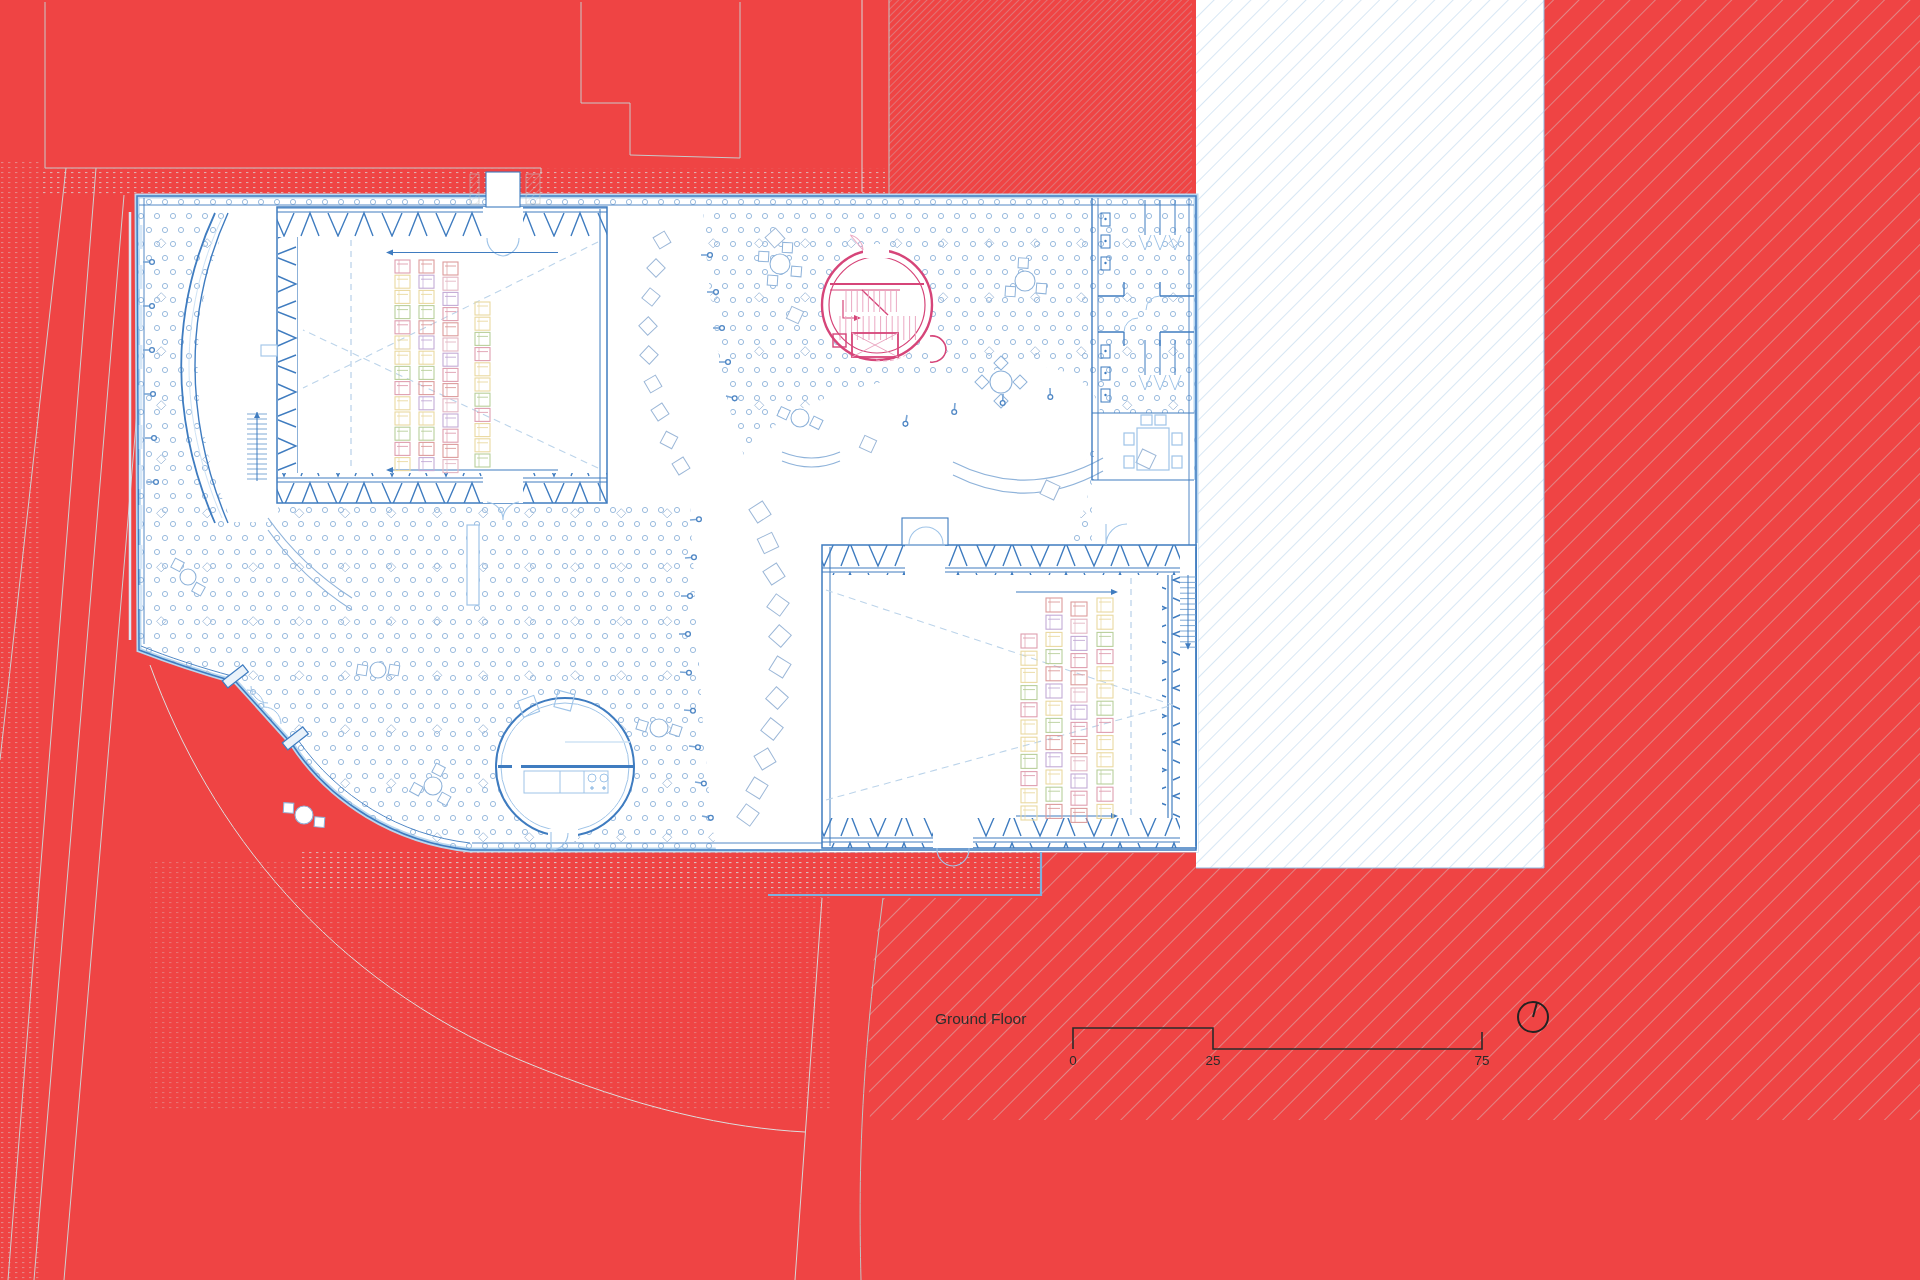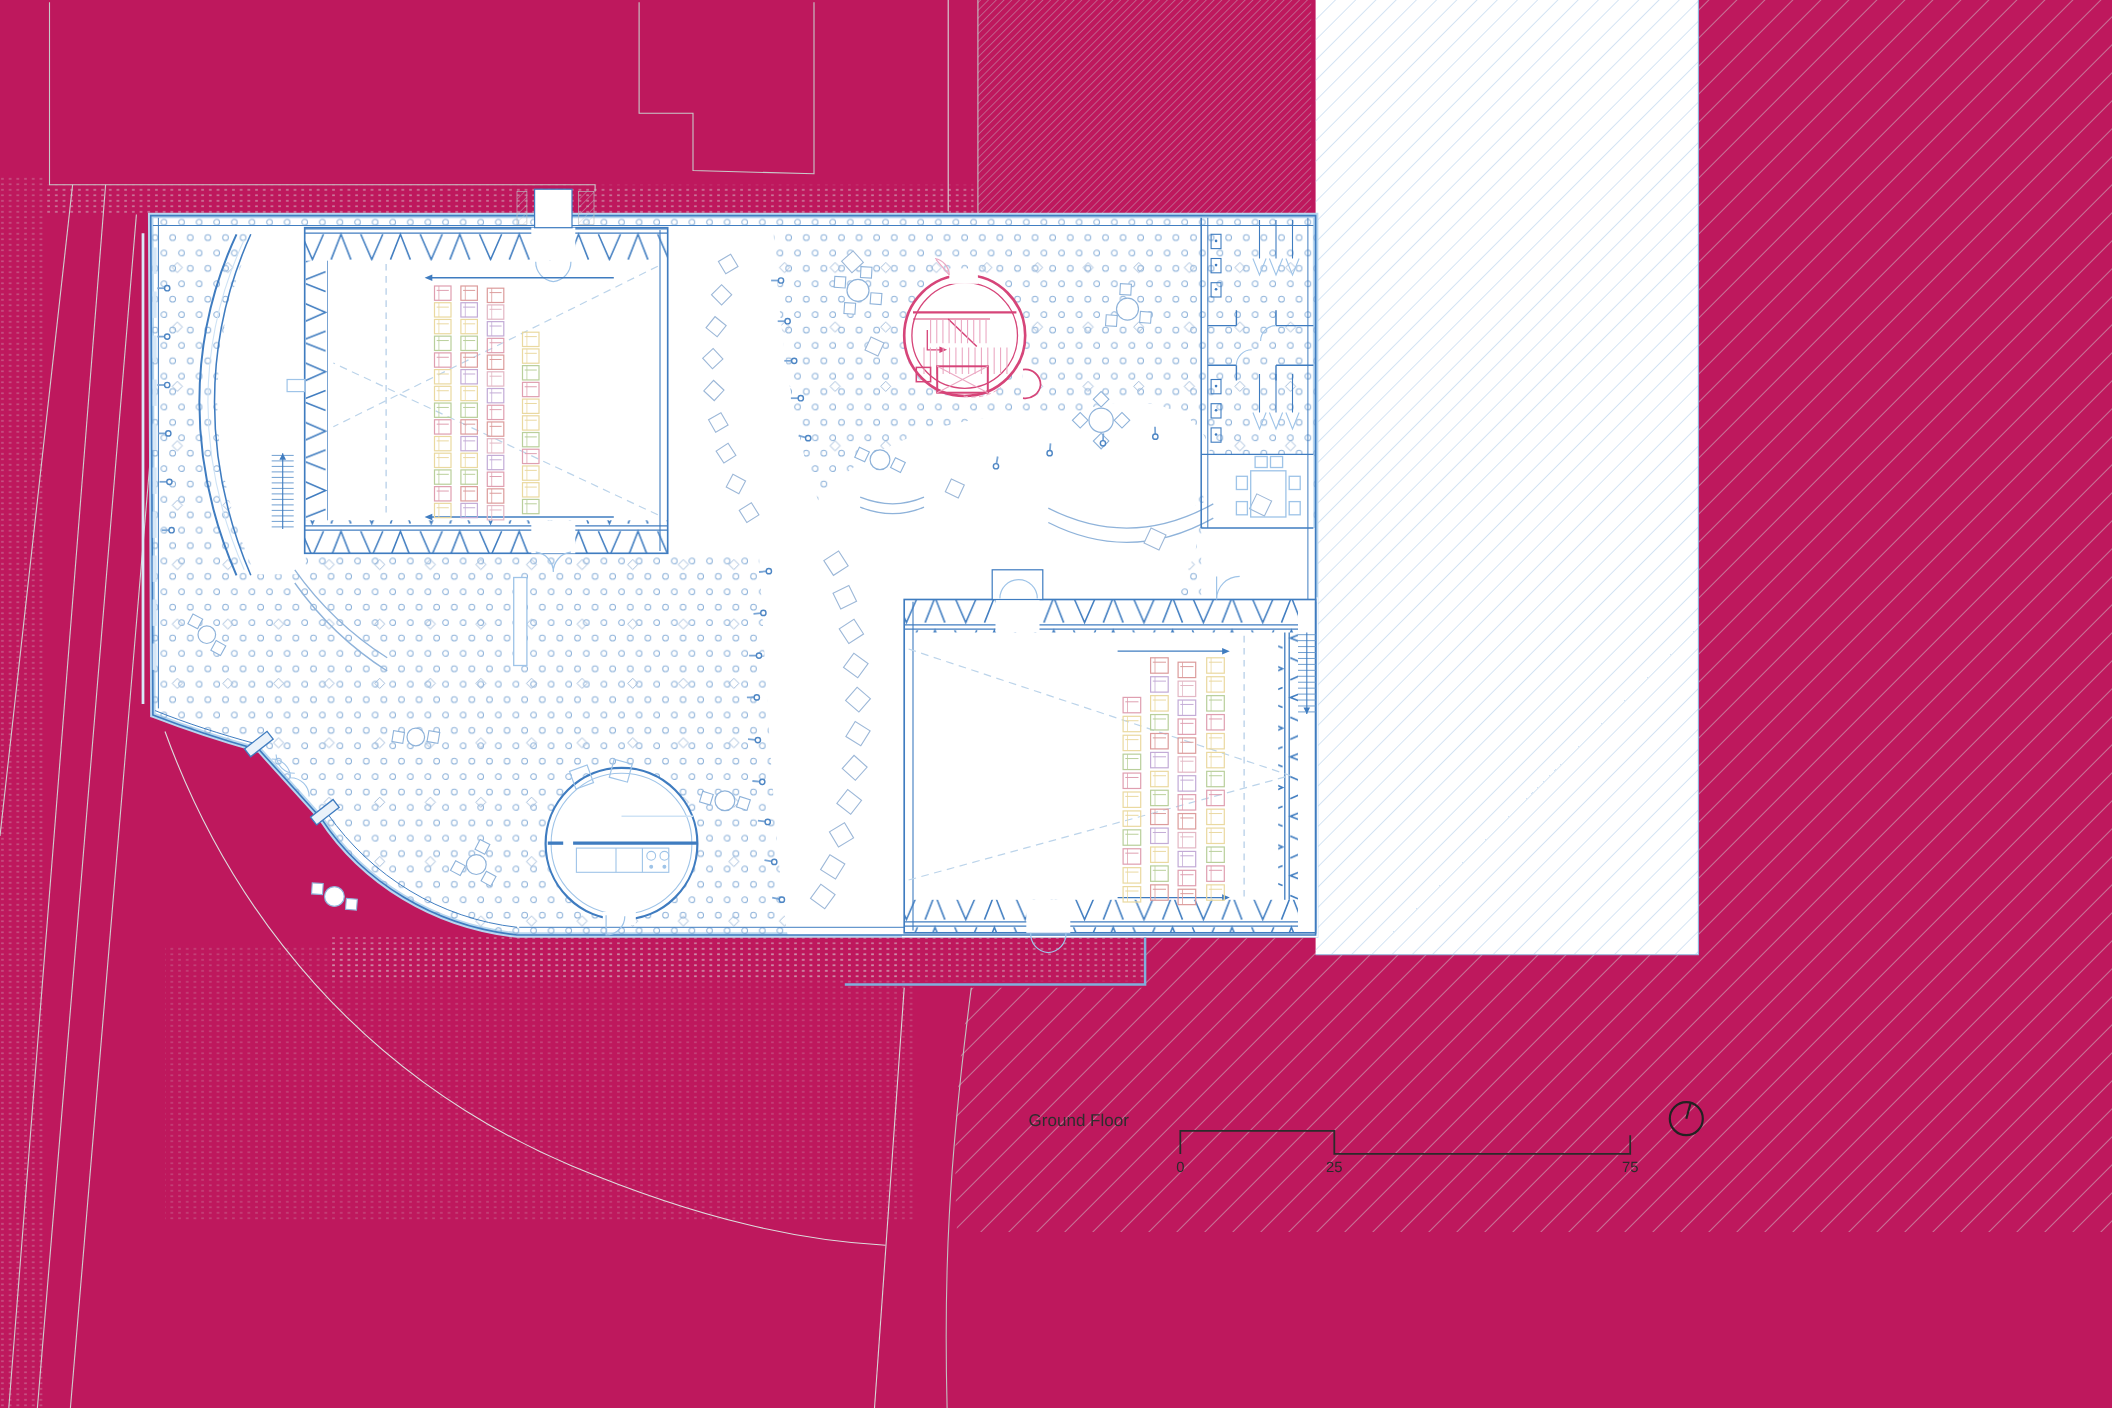--- a/index.html
+++ b/index.html
@@ -1,16 +1,16 @@
 <!DOCTYPE html>
 <html><head>
 <meta charset="utf-8">
 <style>
   html,body{margin:0;padding:0;background:#ffffff;}
-  .stage{position:relative;width:1920px;height:1280px;background:#be185d;overflow:hidden;
+  .stage{position:relative;width:1920px;height:1280px;background:#ef4444;overflow:hidden;
          font-family:"Liberation Sans", sans-serif;}
   svg text{font-family:"Liberation Sans", sans-serif;}
 </style>
 </head>
 <body>
 
 <div class="stage">
 <svg width="1920" height="1280" viewBox="0 0 1920 1280">
   <defs>
     <pattern id="dots" width="16" height="28" patternUnits="userSpaceOnUse">

